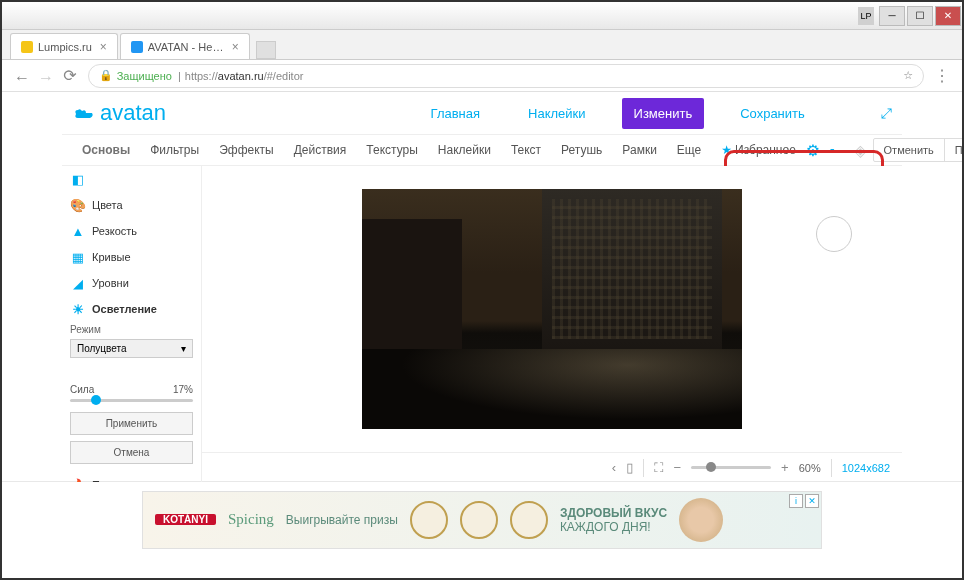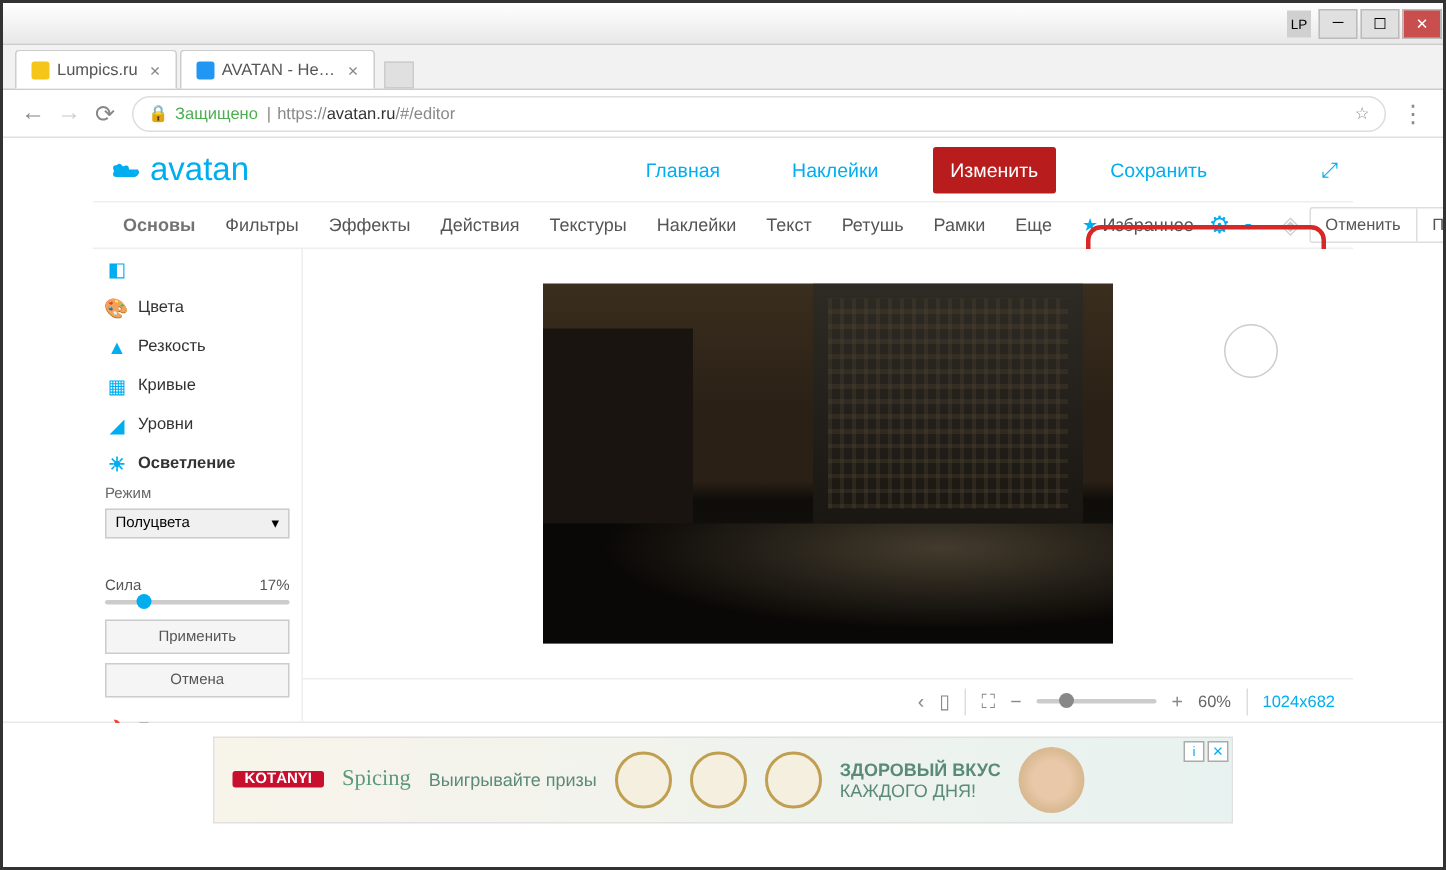--- a/index.html
+++ b/index.html
@@ -27,21 +27,21 @@
 .menu-dots { width: 24px; color: #888; font-size: 16px; text-align: center; }
 
 .app { display: flex; height: 390px; background: #fff; border-bottom: 1px solid #e8e8e8; }
 .app-inner { width: 840px; margin: 0 auto; position: relative; }
 
 .app-header { height: 42px; display: flex; align-items: center; padding: 0 10px; }
 .logo { display: flex; align-items: flex-end; color: #00aeef; font-size: 22px; font-weight: normal; }
 .logo-icon { width: 24px; height: 20px; margin-right: 4px; }
 .main-nav { display: flex; margin-left: auto; gap: 24px; align-items: center; }
 .main-nav-item { color: #00aeef; font-size: 13px; padding: 8px 12px; }
-.main-nav-item.active { background: #b91c1c; color: #fff; border-radius: 2px; }
+.main-nav-item.active { background: #6d28d9; color: #fff; border-radius: 2px; }
 .expand-icon { color: #00aeef; font-size: 14px; margin-left: 40px; }
 
 .toolbar { height: 32px; display: flex; align-items: center; border-top: 1px solid #eee; border-bottom: 1px solid #eee; padding: 0 10px; position: relative; }
 .tool-tab { font-size: 12px; color: #555; padding: 0 10px; }
 .tool-tab.active { color: #737373; font-weight: bold; }
 .fav-star { color: #00aeef; margin-right: 3px; }
 .gear { color: #00aeef; margin-left: auto; margin-right: 10px; }
 .gear-down { color: #00aeef; font-size: 8px; }
 .layers-icon { color: #ccc; margin-right: 6px; }
 .undoredo { display: flex; border: 1px solid #ddd; border-radius: 2px; }

